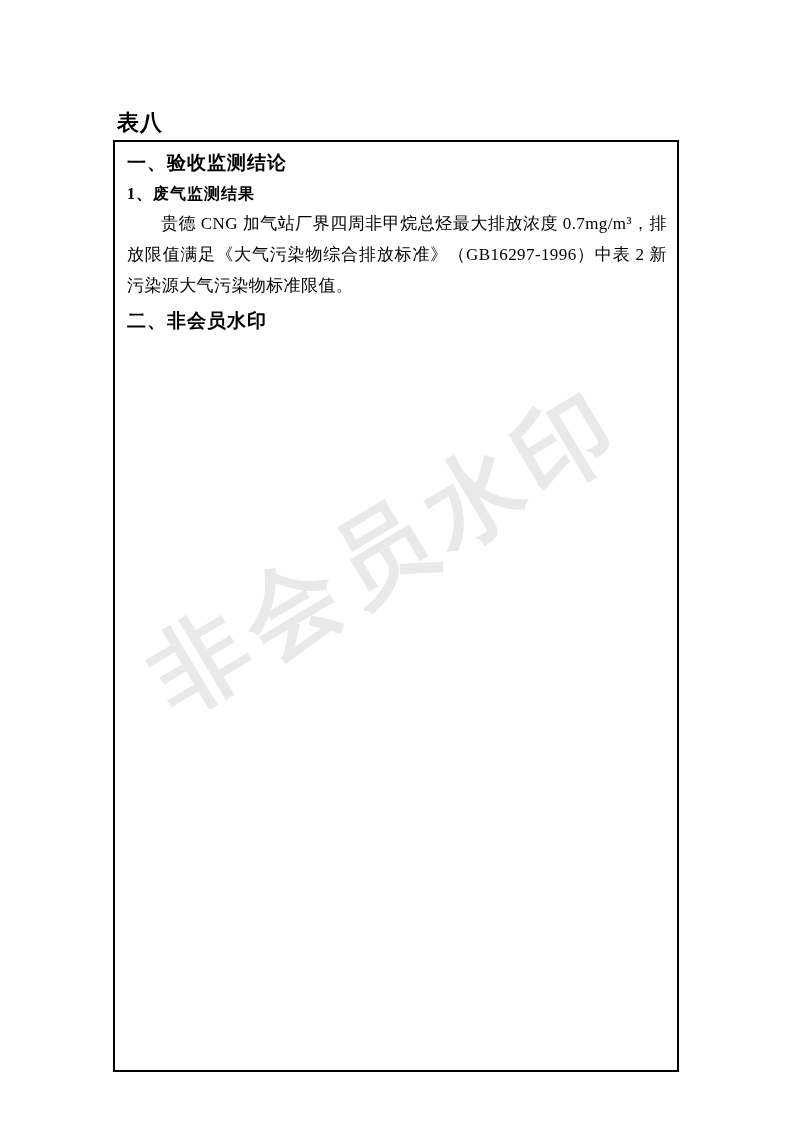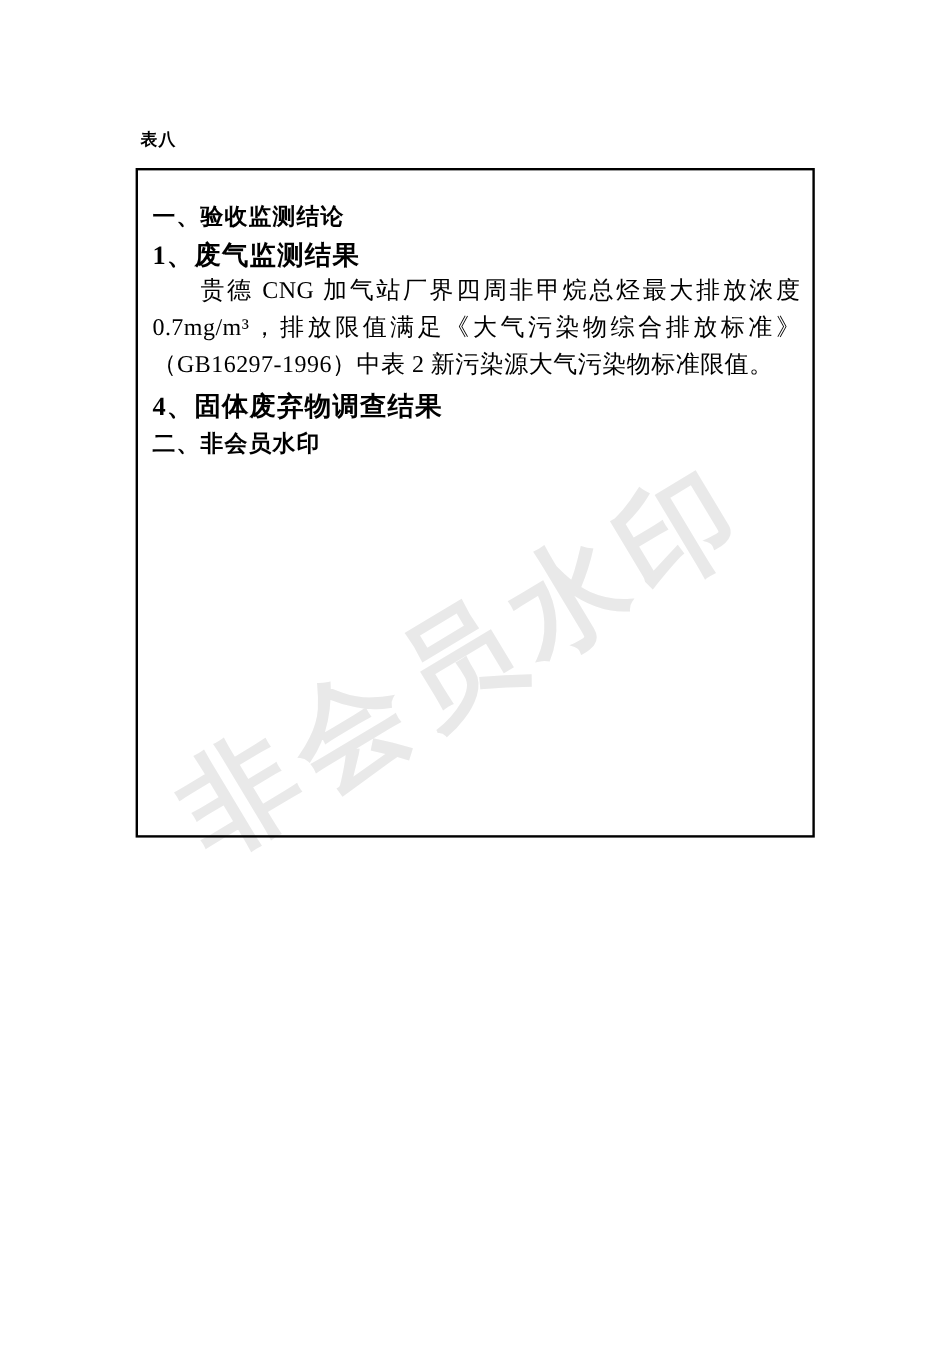--- a/index.html
+++ b/index.html
@@ -26,53 +26,53 @@
     color: #e9e9e9;
     white-space: nowrap;
     z-index: 0;
     font-family: "Liberation Sans", "DejaVu Sans", sans-serif;
     user-select: none;
   }
   .page-title {
     position: absolute;
     left: 117px;
     top: 108px;
-    font-size: 14px;
+    font-size: 22px;
     font-weight: bold;
     z-index: 2;
     letter-spacing: 1px;
   }
   .doc-table {
     position: absolute;
     left: 113px;
     top: 140px;
     width: 566px;
-    height: 558px;
+    height: 932px;
     border: 2px solid #000000;
     box-sizing: border-box;
-    padding: 20px 10px 0 12px;
+    padding: 1px 10px 0 12px;
     z-index: 1;
     background: transparent;
   }
   .h1 {
     font-size: 19px;
     font-weight: bold;
     line-height: 24px;
     margin: 8px 0 3px 0;
     letter-spacing: 1px;
   }
   .h2 {
-    font-size: 22px;
+    font-size: 16px;
     font-weight: bold;
     line-height: 24px;
     margin: 7px 0 2px 0;
     letter-spacing: 1px;
   }
   .para {
-    font-size: 20px;
+    font-size: 17px;
     line-height: 31px;
     margin: 0;
     text-indent: 2em;
     text-align: justify;
     letter-spacing: 0.4px;
   }
 </style>
 </head>
 <body>
 
@@ -85,19 +85,18 @@
   <div class="h1">一、验收监测结论</div>
 
   <div class="h2">1、废气监测结果</div>
 
   <p class="para">贵德 CNG 加气站厂界四周非甲烷总烃最大排放浓度 0.7mg/m³，排放限值满足《大气污染物综合排放标准》（GB16297-1996）中表 2 新污染源大气污染物标准限值。</p>
 
 
 
 
 
-  <div class="h2">4、固体废弃物调查结果</div>
 
 
   <div class="h1">二、非会员水印</div>
 
 
 </div>
 
 </body></html>

